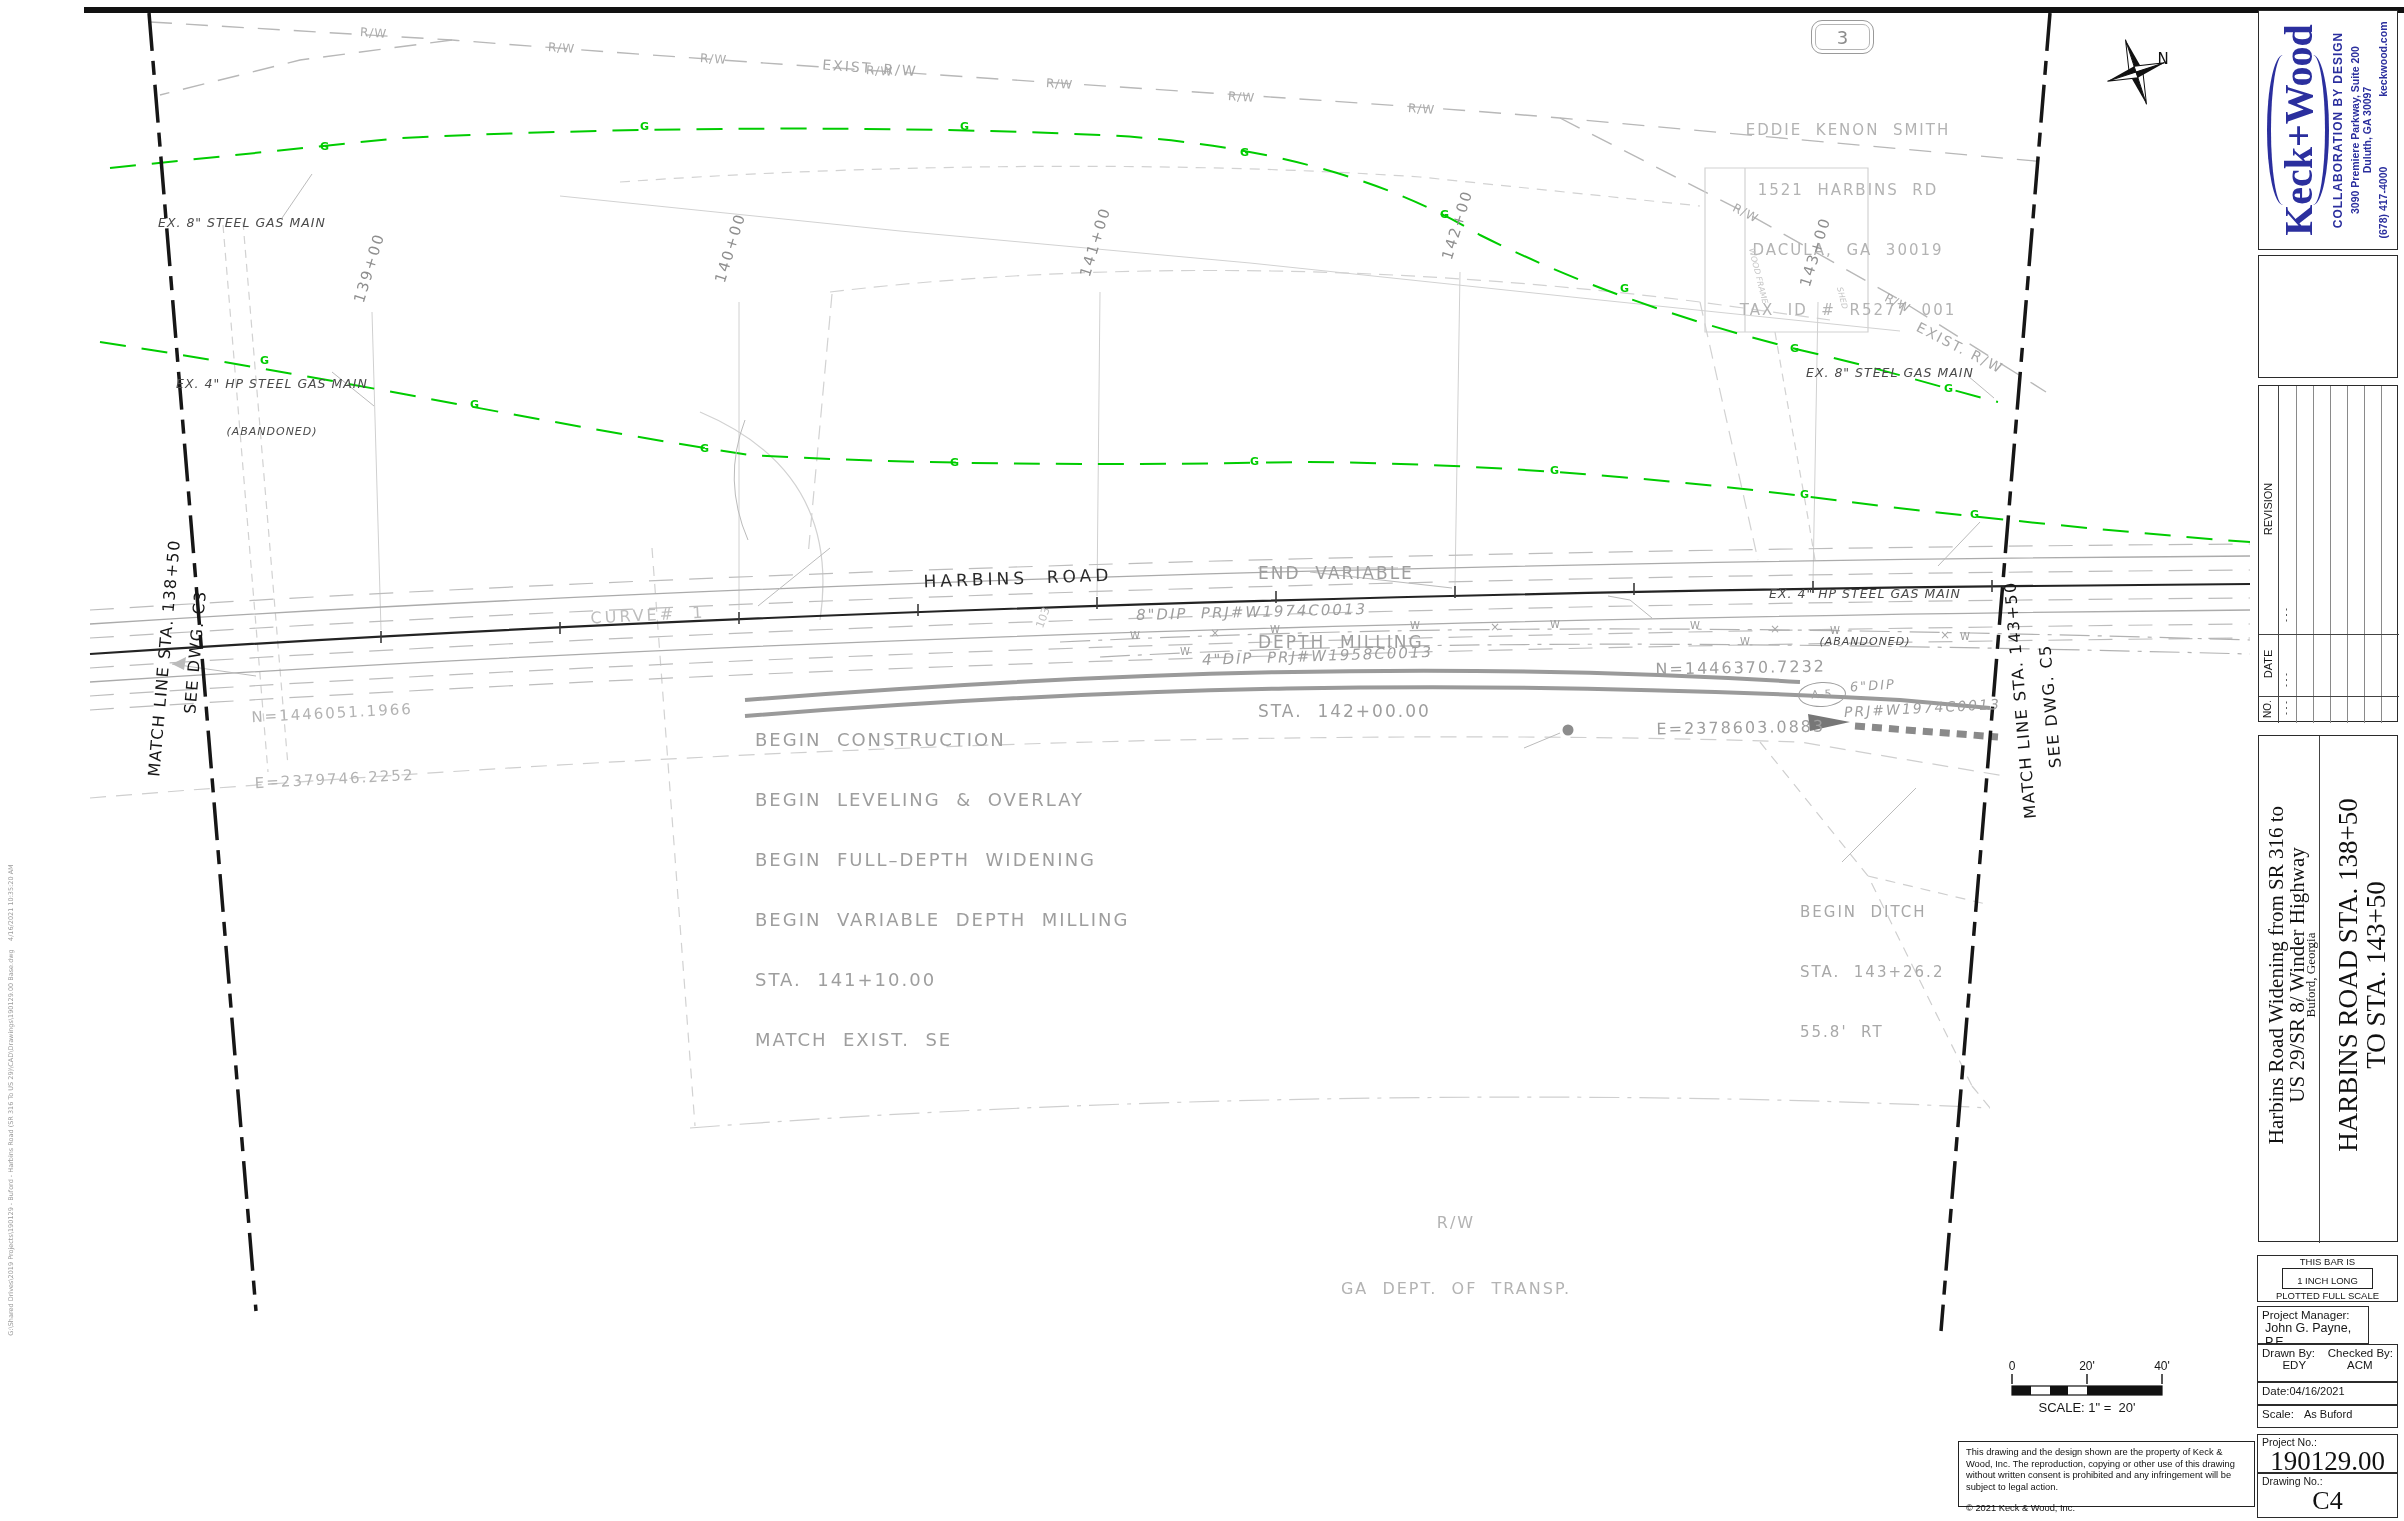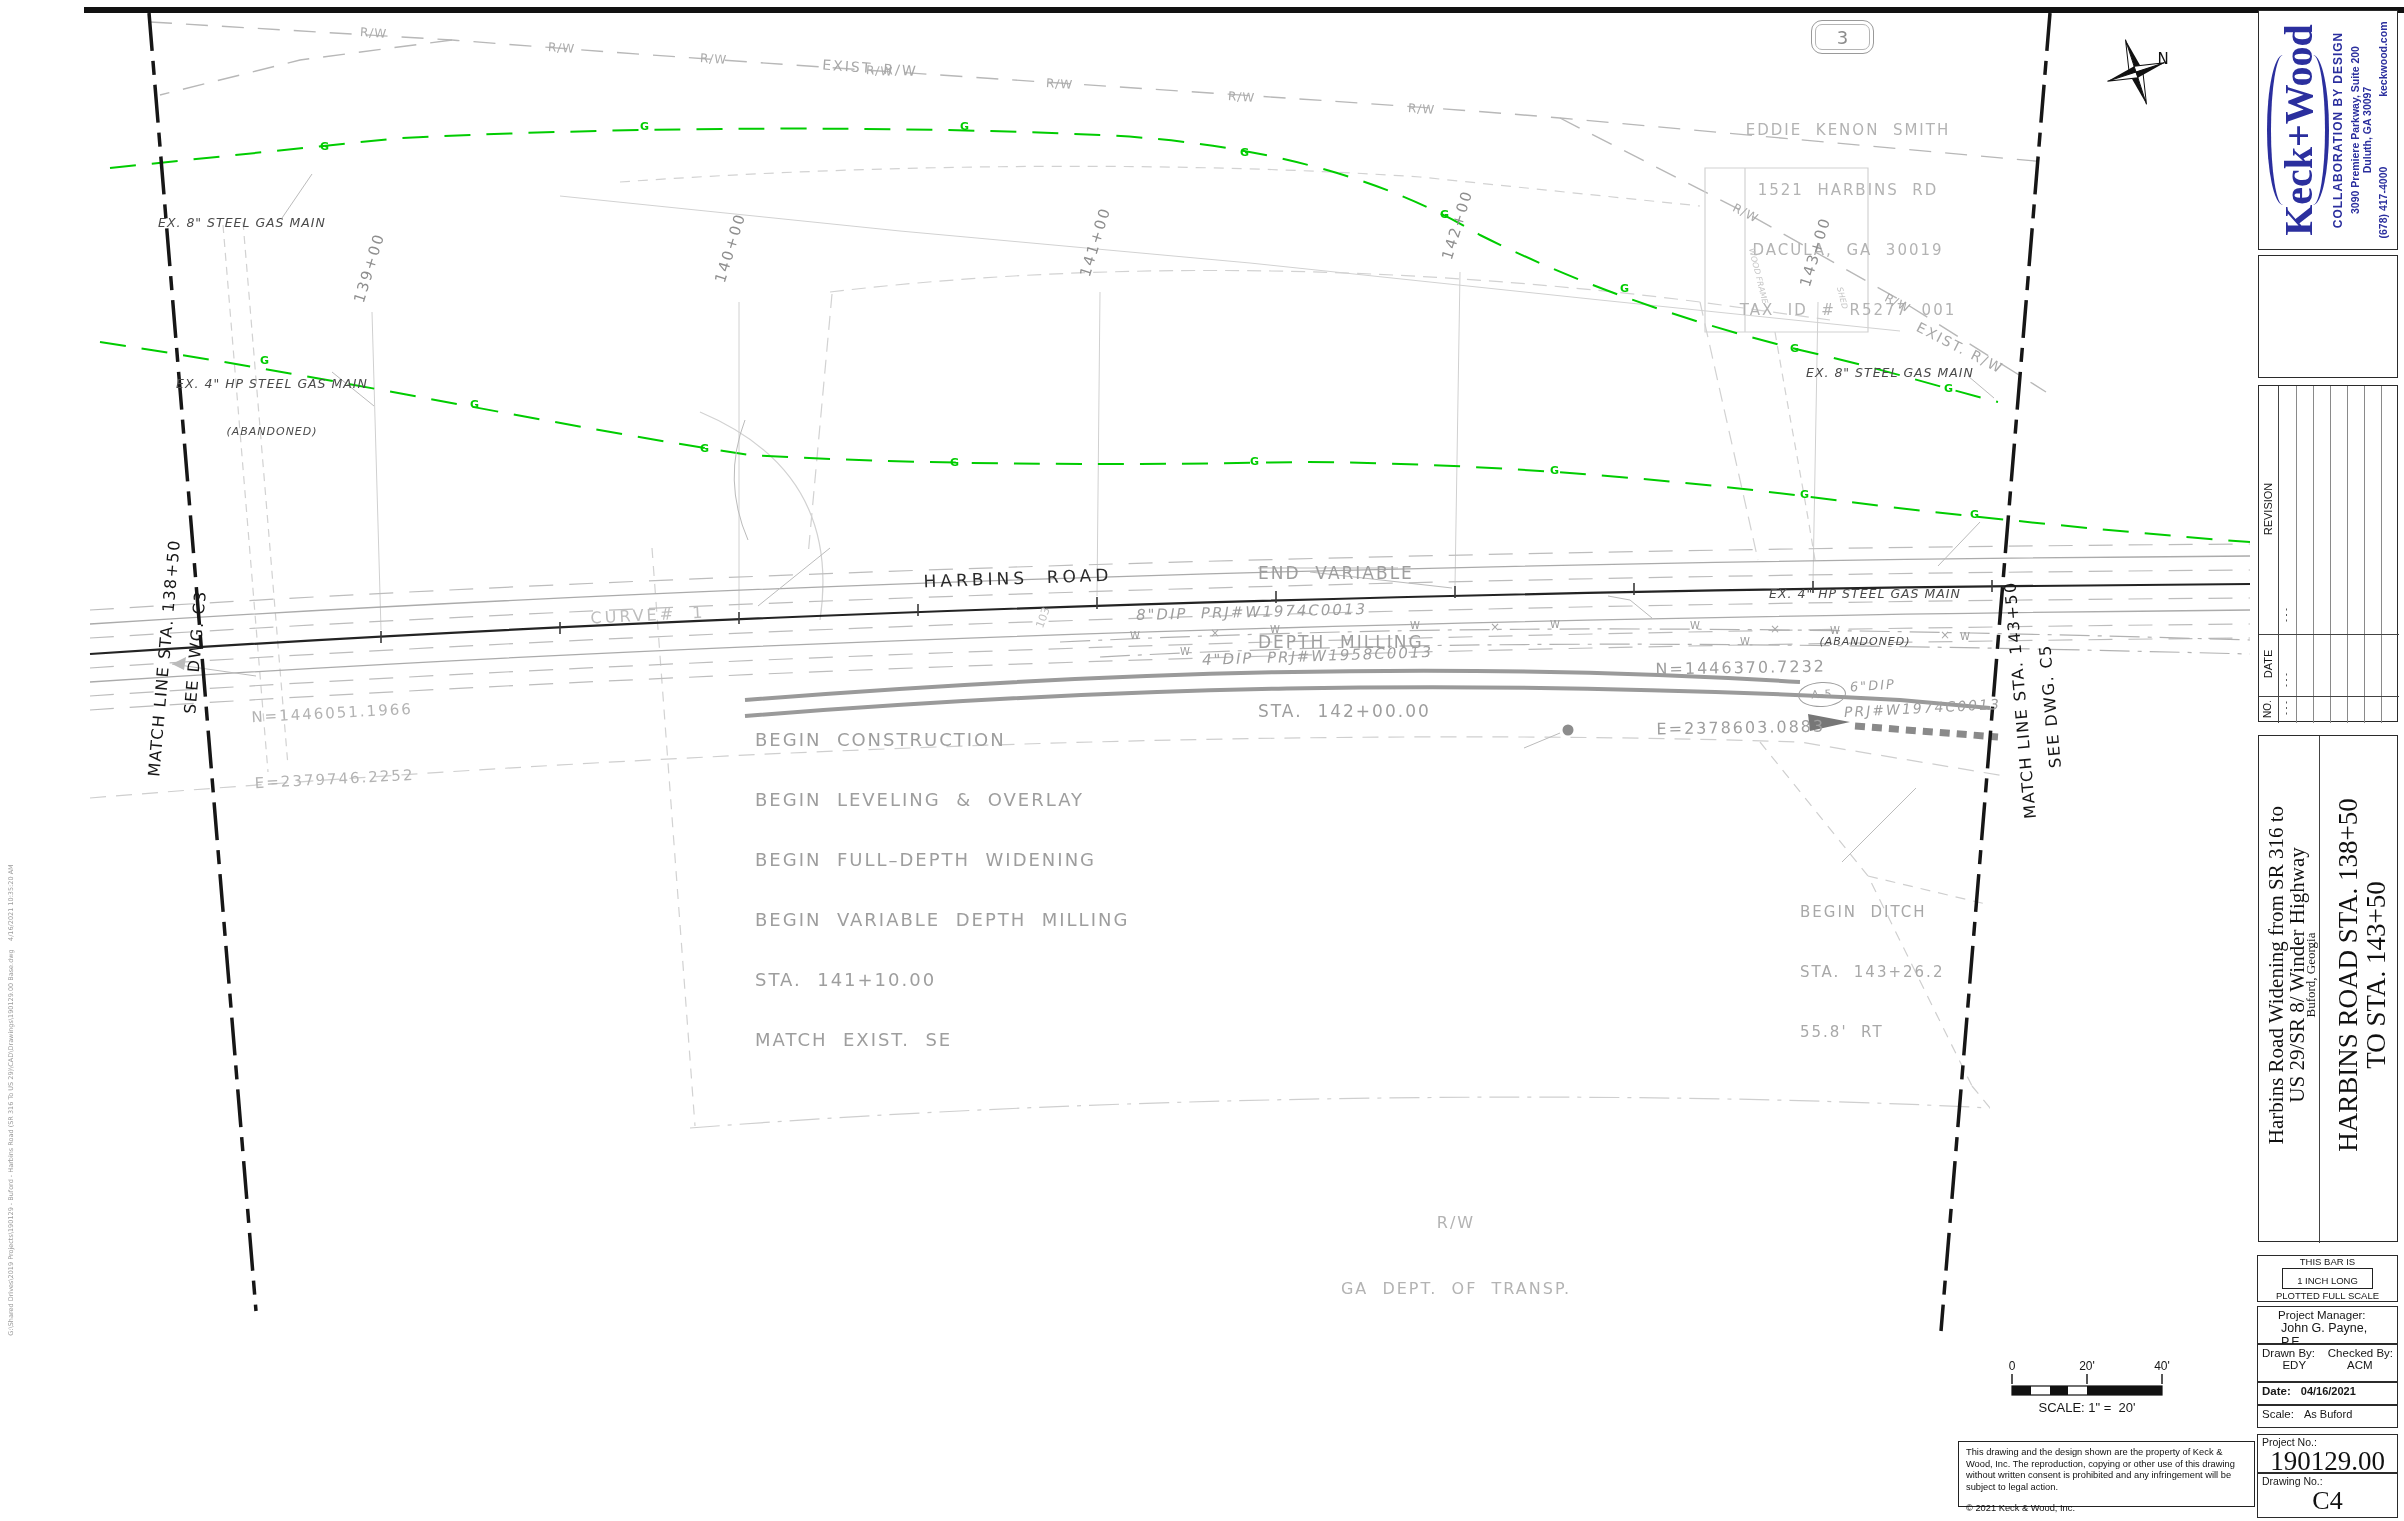--- a/index.html
+++ b/index.html
@@ -341,37 +341,37 @@
   <div class="lbl ctr serif" style="left:2377px;top:975px;font-size:27px;transform:translate(-50%,-50%) rotate(-90deg);">TO STA. 143+50</div>
 
   <div class="box" style="left:2257px;top:1255px;width:141px;height:47px;display:flex;flex-direction:column;align-items:center;justify-content:center;">
     <div class="form" style="font-size:9.5px;">THIS BAR IS</div>
     <div style="border:1px solid #222;padding:0 14px;margin:1px 0;">
       <span class="form" style="font-size:9.5px;">1 INCH LONG</span>
     </div>
     <div class="form" style="font-size:9.5px;">PLOTTED FULL SCALE</div>
   </div>
 
-  <div class="box" style="left:2257px;top:1306px;width:141px;height:38px;padding:2px 20px;">
+  <div class="box" style="left:2257px;top:1306px;width:112px;height:38px;padding:2px 4px;">
     <div class="form" style="font-size:11.5px;">Project Manager:</div>
     <div class="form" style="font-size:12.5px;margin-left:3px;">John G. Payne, P.E.</div>
   </div>
 
   <div class="box" style="left:2257px;top:1344px;width:141px;height:38px;padding:2px 4px;">
     <div style="display:flex;justify-content:space-between;">
       <span class="form" style="font-size:11.5px;">Drawn By:</span>
       <span class="form" style="font-size:11.5px;">Checked By:</span>
     </div>
     <div style="display:flex;justify-content:space-around;">
       <span class="form" style="font-size:11.5px;">EDY</span>
       <span class="form" style="font-size:11.5px;">ACM</span>
     </div>
   </div>
 
-  <div class="box" style="left:2257px;top:1382px;width:141px;height:23px;padding:2px 4px;display:flex;gap:10px;font-weight:bold;">
+  <div class="box" style="left:2257px;top:1382px;width:141px;height:23px;padding:2px 4px;display:flex;">
     <span class="form" style="font-size:11.5px;">Date:</span>
     <span class="form" style="font-size:11px;">04/16/2021</span>
   </div>
 
   <div class="box" style="left:2257px;top:1405px;width:141px;height:23px;padding:2px 4px;display:flex;gap:10px;">
     <span class="form" style="font-size:11.5px;">Scale:</span>
     <span class="form" style="font-size:11px;">As Buford</span>
   </div>
 
   <div class="box" style="left:2257px;top:1434px;width:141px;height:39px;padding:1px 4px;">

